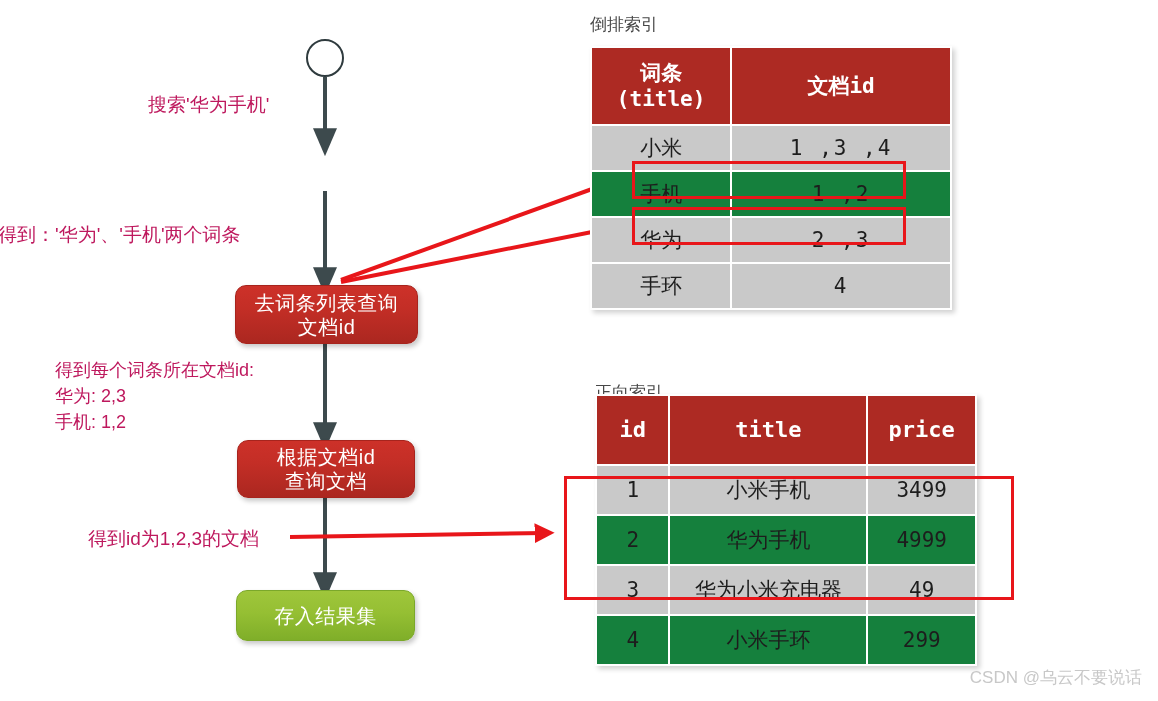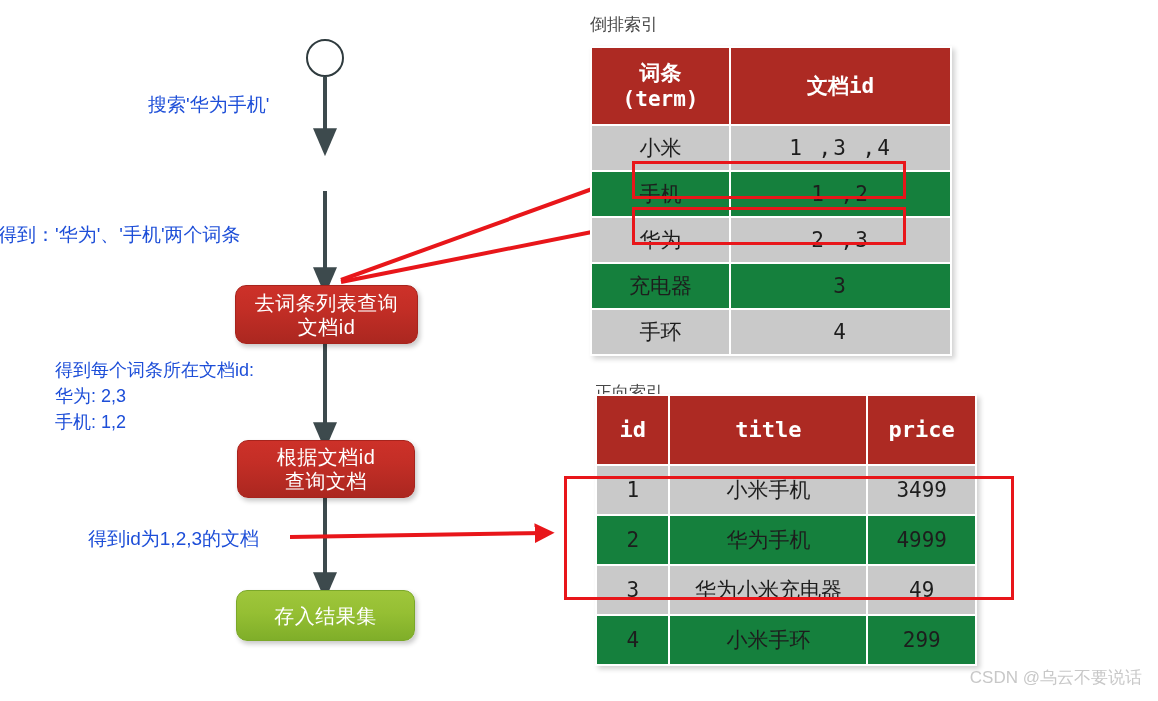--- a/index.html
+++ b/index.html
@@ -64,21 +64,21 @@
     box-sizing: border-box;
   }
   #node-fenci   { left: 265px; top: 146px;  width: 121px; height: 45px; }
   #node-query   { left: 235px; top: 285px;  width: 183px; height: 59px; }
   #node-doc     { left: 237px; top: 440px;  width: 178px; height: 58px; }
   #node-result  { left: 236px; top: 590px;  width: 179px; height: 51px; }
 
   
   .note {
     position: absolute;
-    color: #1d4ed8;
+    color: #be185d;
     font-size: 19px;
     line-height: 1.45;
     white-space: pre-line;
   }
   #note-search { left: 148px; top: 91px; }
   #note-terms  { left: -2px;  top: 221px; }
   #note-docids { left: 55px;  top: 357px; font-size: 18px; }
   #note-result { left: 88px;  top: 525px; }
 
   
@@ -196,40 +196,36 @@
 手机: 1,2</div>
 
   <div id="note-result" class="note">得到id为1,2,3的文档</div>
 
   <div class="tbl-caption" style="left:590px; top:13px;">倒排索引</div>
 
   <table id="tbl-inverted" class="tbl">
     <thead>
       <tr>
         <th class="c-term">词条
-(term)</th>
+(title)</th>
         <th class="c-docid">文档id</th>
       </tr>
     </thead>
     <tbody>
       <tr class="odd">
         <td class="c-term">小米</td>
         <td class="c-docid">1 ,3 ,4</td>
       </tr>
       <tr class="even">
         <td class="c-term">手机</td>
         <td class="c-docid">1 ,2</td>
       </tr>
       <tr class="odd">
         <td class="c-term">华为</td>
         <td class="c-docid">2 ,3</td>
-      </tr>
-      <tr class="even">
-        <td class="c-term">充电器</td>
-        <td class="c-docid">3</td>
       </tr>
       <tr class="odd">
         <td class="c-term">手环</td>
         <td class="c-docid">4</td>
       </tr>
     </tbody>
   </table>
 
   <div id="hl-shouji" class="hl"></div>
   <div id="hl-huawei" class="hl"></div>

